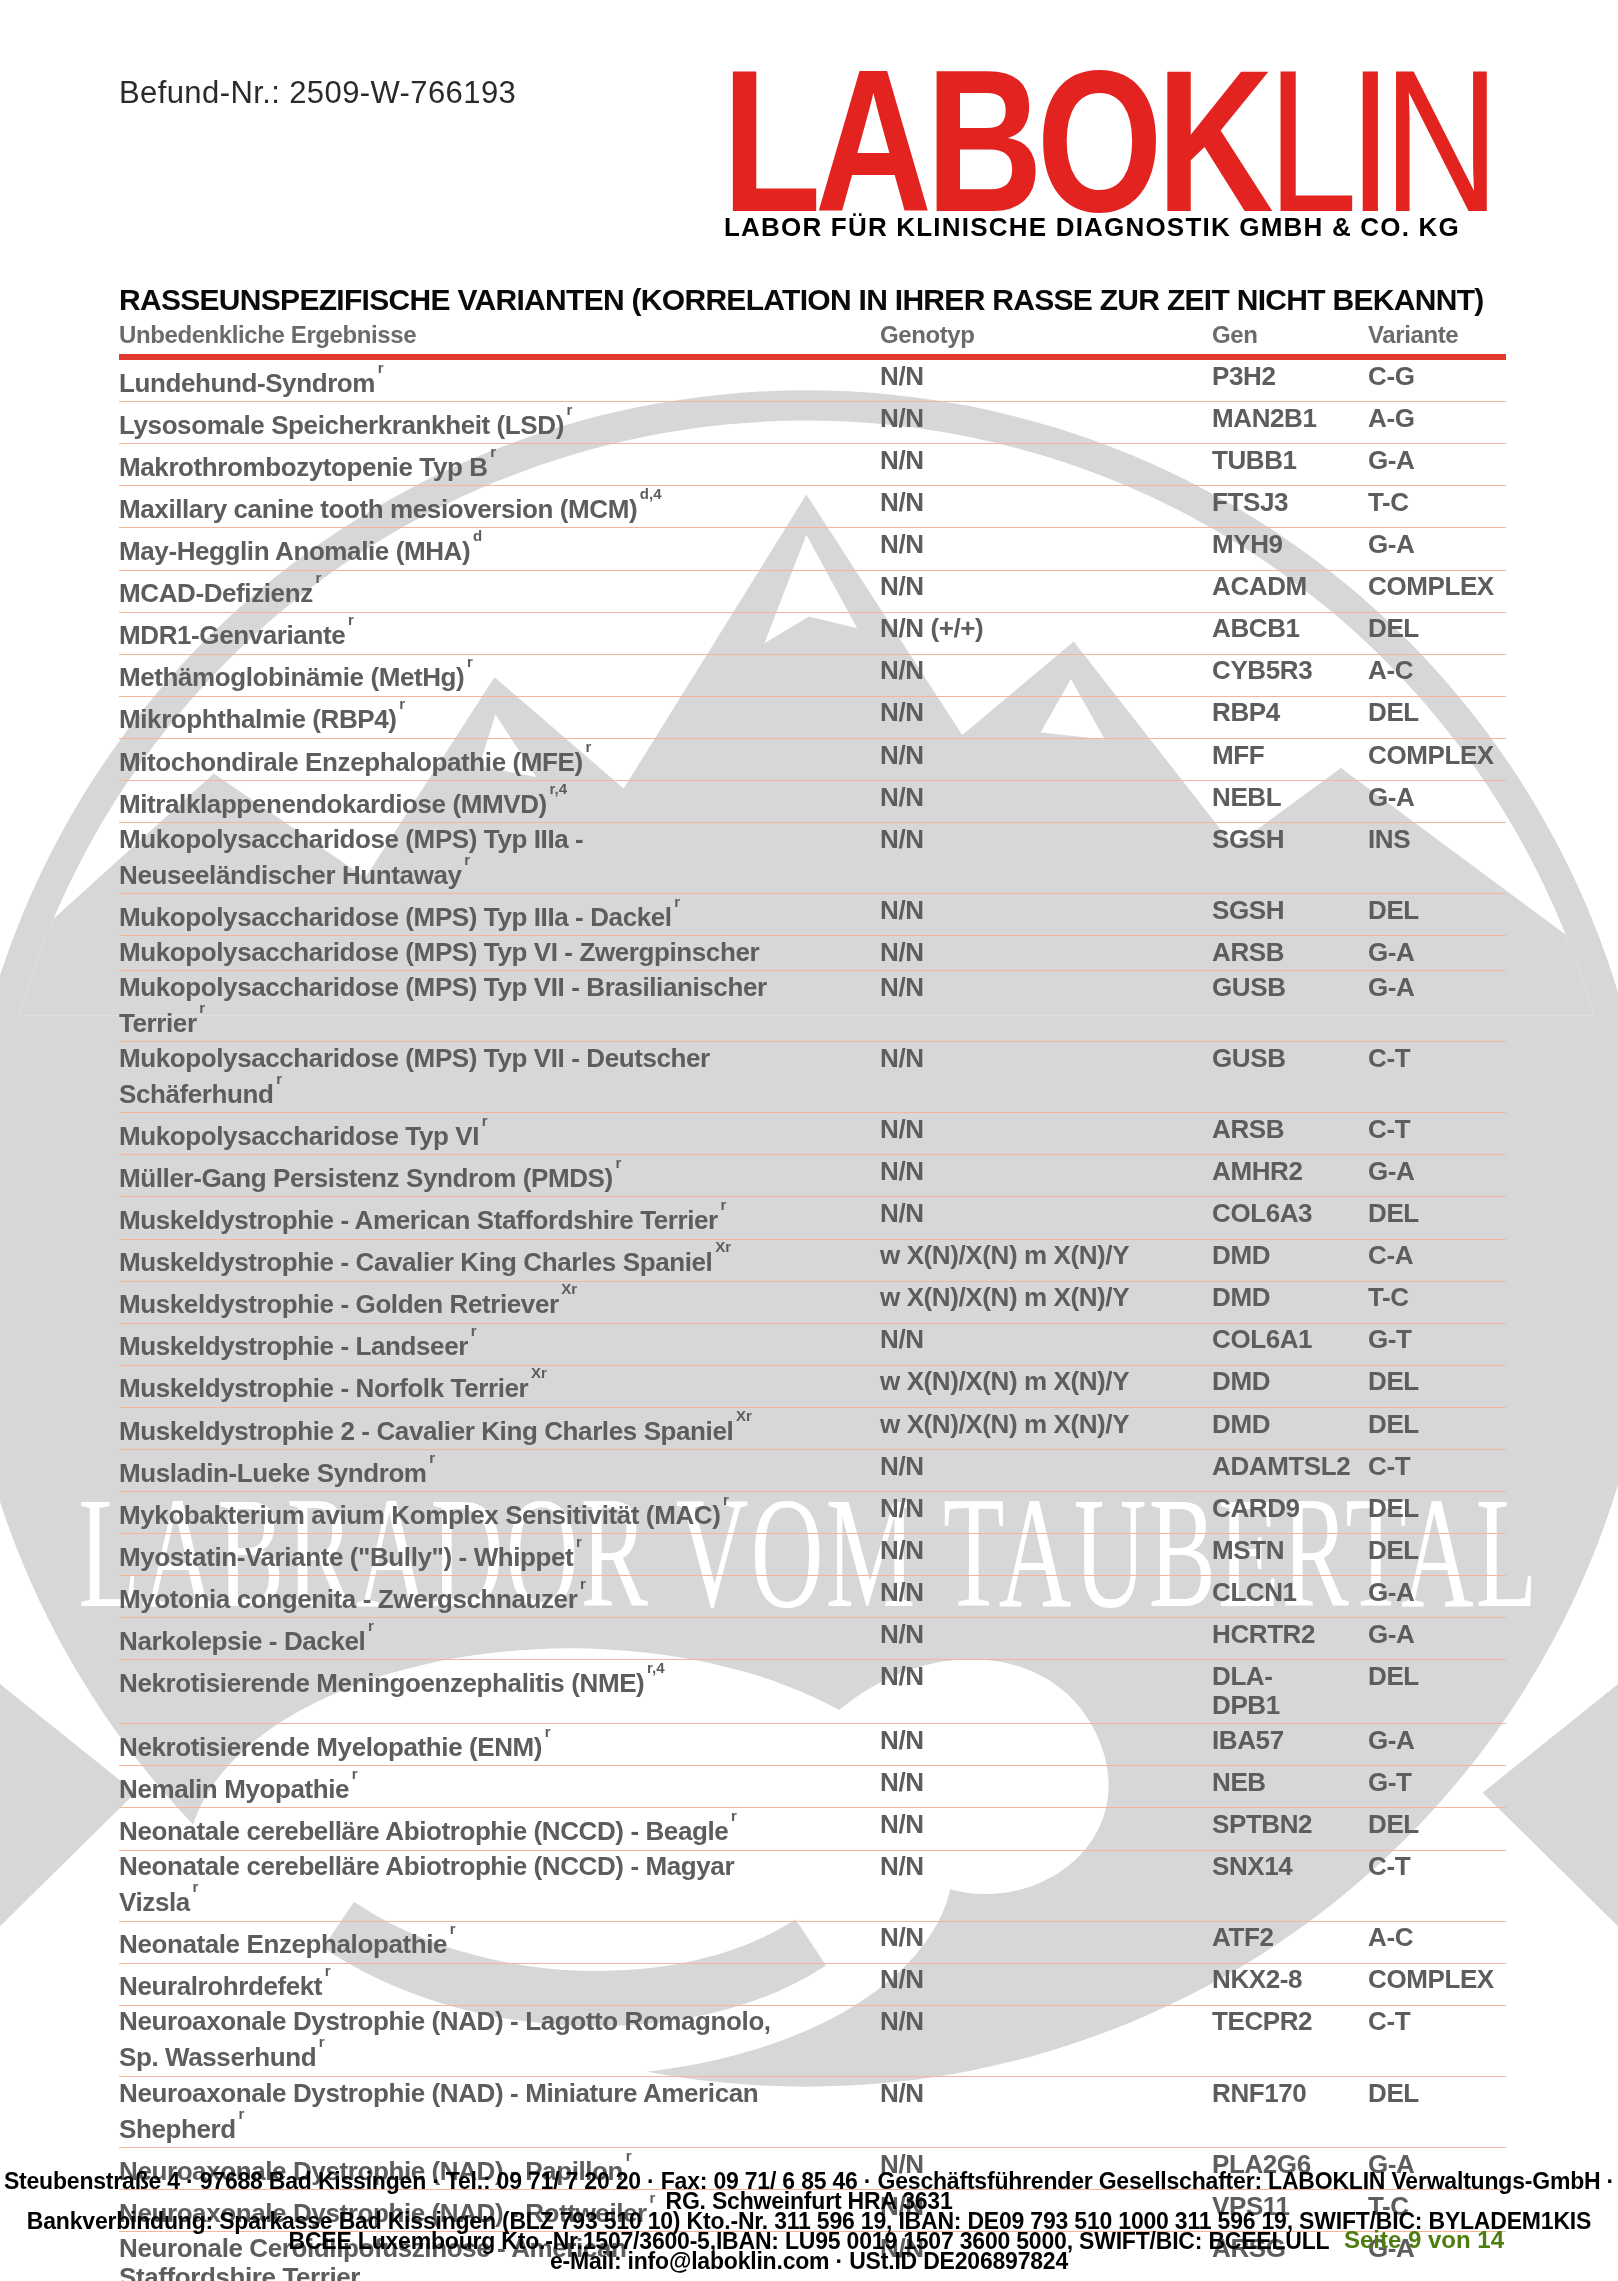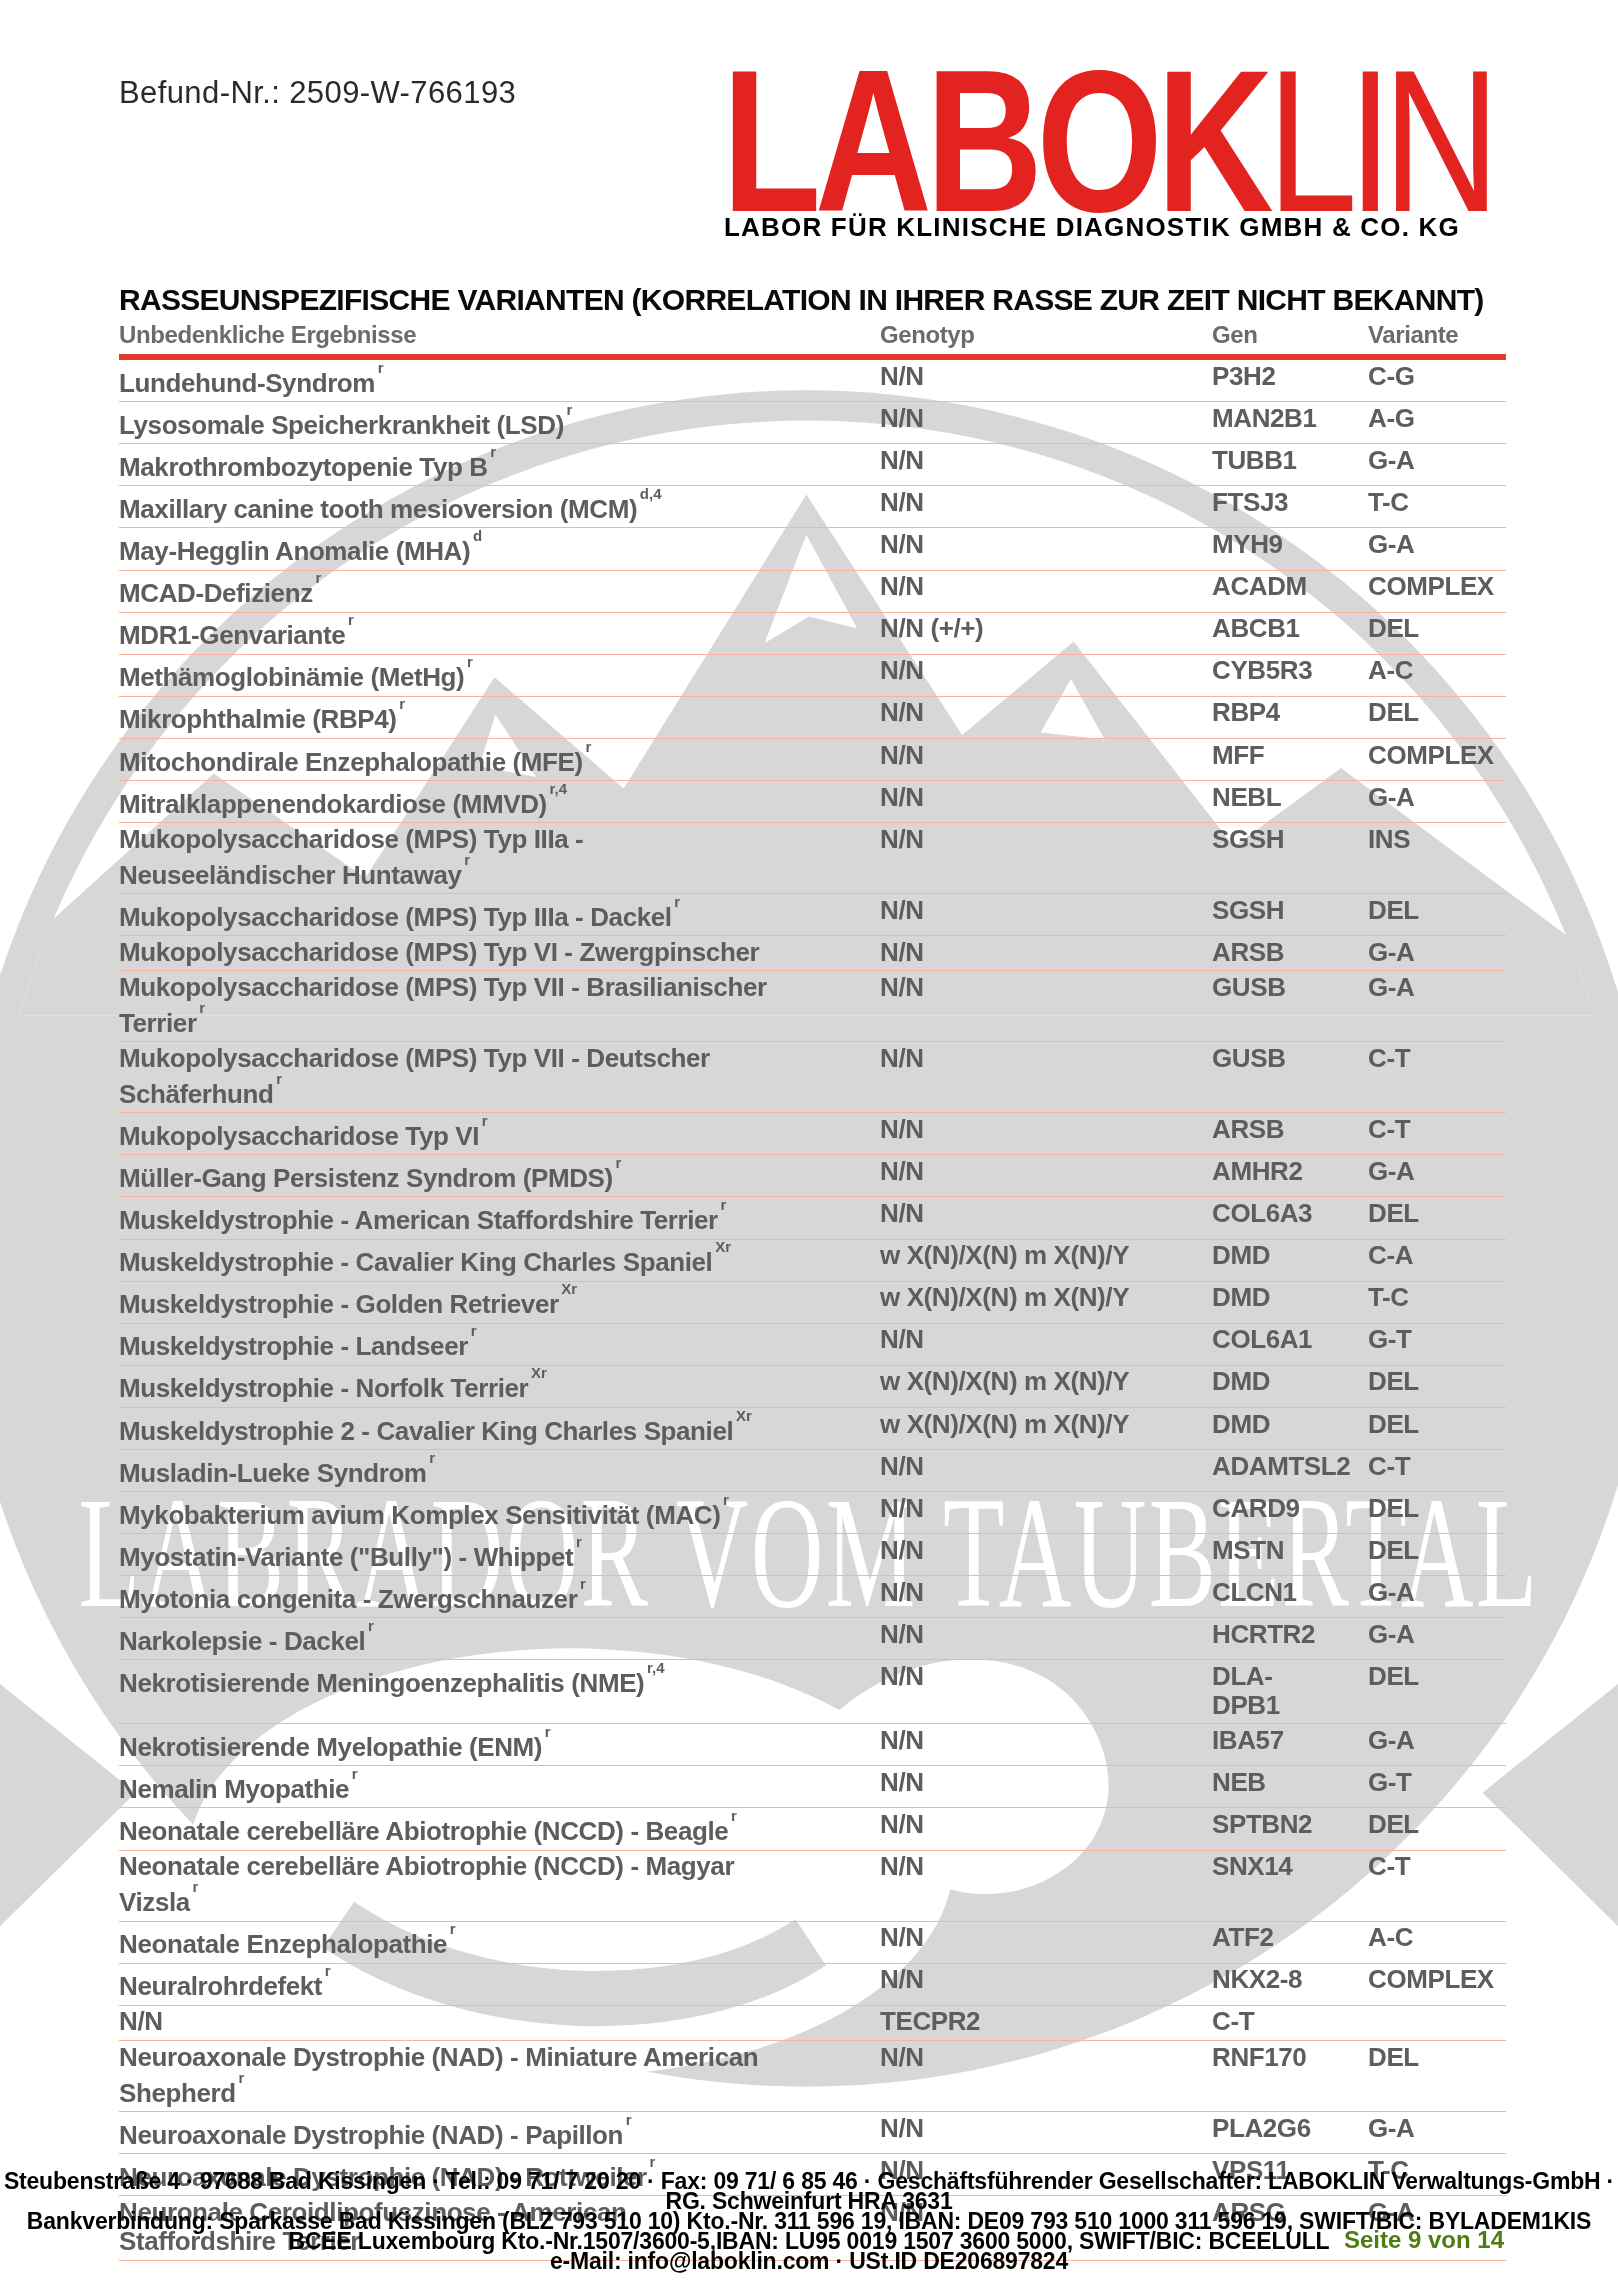--- a/index.html
+++ b/index.html
@@ -336,20 +336,22 @@
           </div>
 
           <div class="row">
             <div class="c name"><span class="nm">Neuralrohrdefekt</span><sup>r</sup></div>
             <div class="c geno">N/N</div>
             <div class="c gene">NKX2-8</div>
             <div class="c var">COMPLEX</div>
           </div>
 
           <div class="row">
+            <div class="c name"><span class="nm">Neuroaxonale Dystrophie (NAD) - Lagotto Romagnolo,
+Sp. Wasserhund</span><sup>r</sup></div>
             <div class="c geno">N/N</div>
             <div class="c gene">TECPR2</div>
             <div class="c var">C-T</div>
           </div>
 
           <div class="row">
             <div class="c name"><span class="nm">Neuroaxonale Dystrophie (NAD) - Miniature American
 Shepherd</span><sup>r</sup></div>
             <div class="c geno">N/N</div>
             <div class="c gene">RNF170</div>

